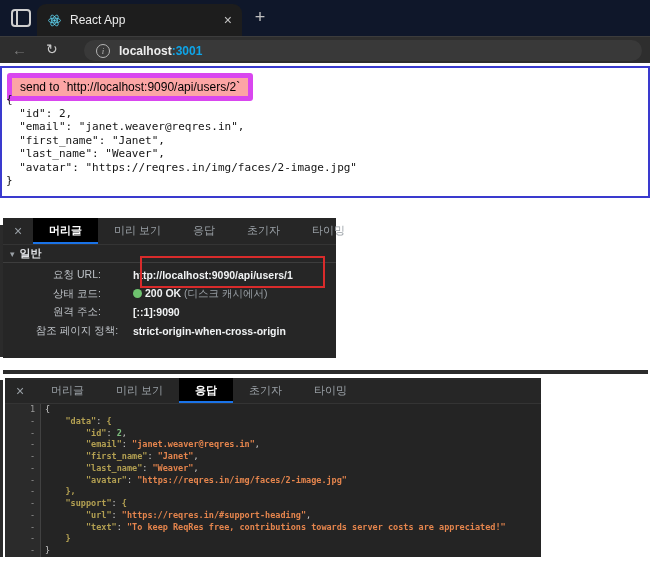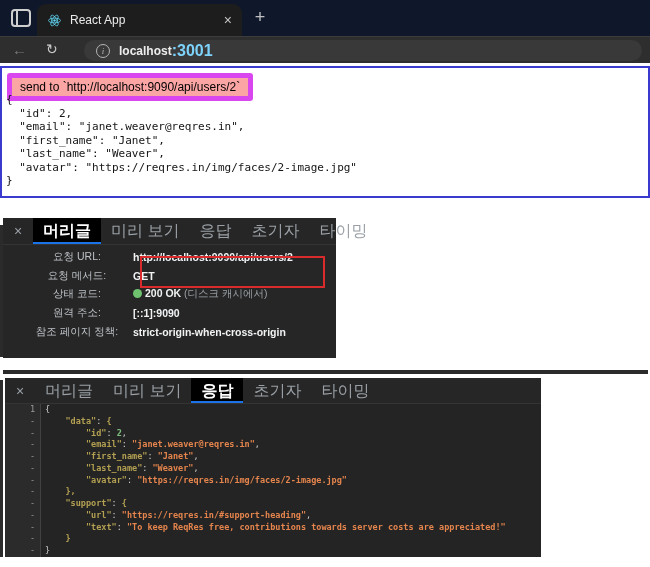--- a/index.html
+++ b/index.html
@@ -18,35 +18,35 @@
           font-size:18px;line-height:23px;text-align:center;}
   .addressbar{position:absolute;left:0;top:36px;width:650px;height:27px;background:#2e2e2e;
               border-top:1px solid #3c3c3c;box-sizing:border-box;}
   .nav-back{position:absolute;left:12px;top:4px;color:#7b7b7b;font-size:15px;}
   .nav-reload{position:absolute;left:46px;top:4px;color:#c9c9c9;font-size:14px;}
   .urlpill{position:absolute;left:84px;top:3px;right:8px;height:21px;background:#393939;
            border-radius:11px;display:flex;align-items:center;padding:0 12px;}
   .info-ic{width:12px;height:12px;border:1px solid #b5b5b5;border-radius:50%;color:#b5b5b5;
            font-size:9px;line-height:12px;text-align:center;font-family:"Liberation Serif",serif;font-style:italic;flex:none;}
   .url-host{margin-left:9px;color:#ededed;font-size:12px;font-weight:700;}
-  .url-port{color:#7dd3fc;font-size:16px;font-weight:700;}
+  .url-port{color:#0ea5e9;font-size:12px;font-weight:700;}
 
   
   .page{position:absolute;left:0;top:66px;width:646px;height:128px;background:#fff;
         border:2px solid var(--c-border-blue);}
   .send-btn{position:absolute;left:5px;top:5px;font-family:"Liberation Sans",sans-serif;font-size:12px;
         color:#000;background:#fca5a5;border:5px solid #d946ef;border-radius:3px;padding:2px 8px;}
   .page pre{position:absolute;left:4px;top:25px;margin:0;
         font:11px/13.5px "DejaVu Sans Mono",monospace;color:#141414;}
 
   
   .dtpanel{position:absolute;background:#262626;}
   .dt-tabbar{height:27px;display:flex;align-items:stretch;border-bottom:1px solid #343434;box-sizing:border-box;}
   .dt-close{width:30px;text-align:center;color:#9aa0a6;font-size:14px;line-height:26px;flex:none;}
-  .dt-tab{padding:0 10px;line-height:25px;font-size:16px;color:#9aa0a6;position:relative;white-space:nowrap;}
+  .dt-tab{padding:0 16px;line-height:25px;font-size:11px;color:#9aa0a6;position:relative;white-space:nowrap;}
   .dt-tab.active{background:#000;color:#fff;font-weight:700;}
   .dt-tab.active::after{content:"";position:absolute;left:0;right:0;bottom:0;height:2px;background:var(--c-accent);}
 
   
   #panel-headers{left:3px;top:218px;width:333px;height:140px;}
   .dt-section{height:17px;line-height:17px;border-bottom:1px solid #3d3d3d;font-size:11px;
               padding-left:7px;color:#e2e4e7;font-weight:700;}
   .sec-arrow{color:#9aa0a6;font-size:9px;margin-right:5px;font-weight:400;}
   .dt-rows{padding-top:3px;text-align:center;}
   .dt-row{display:flex;height:18.6px;align-items:center;font-size:10.5px;}
@@ -127,28 +127,27 @@
     <div class="dt-tabbar">
       <span class="dt-close">×</span>
       <div class="dt-tabs-slot" style="display:flex">
           <div class="dt-tab active">머리글</div>
           <div class="dt-tab">미리 보기</div>
           <div class="dt-tab">응답</div>
           <div class="dt-tab">초기자</div>
           <div class="dt-tab">타이밍</div>
         </div>
     </div>
+    <div class="dt-section">
+      <span class="sec-arrow">▾</span><span>일반</span>
+    </div>
     <div class="dt-rows" id="hdr-rows">
         <div class="dt-row">
           <span class="dt-label">요청 URL:</span>
-          <span class="dt-value">http://localhost:9090/api/users/2</span>
-        </div>
-        <div class="dt-row">
-          <span class="dt-label">요청 메서드:</span>
-          <span class="dt-value">GET</span>
+          <span class="dt-value">http://localhost:9090/api/users/1</span>
         </div>
         <div class="dt-row">
           <span class="dt-label">상태 코드:</span>
           <span class="dt-value"><span class="dot"></span>200 OK<span class="dt-suffix"> (디스크 캐시에서)</span></span>
         </div>
         <div class="dt-row">
           <span class="dt-label">원격 주소:</span>
           <span class="dt-value">[::1]:9090</span>
         </div>
         <div class="dt-row">

